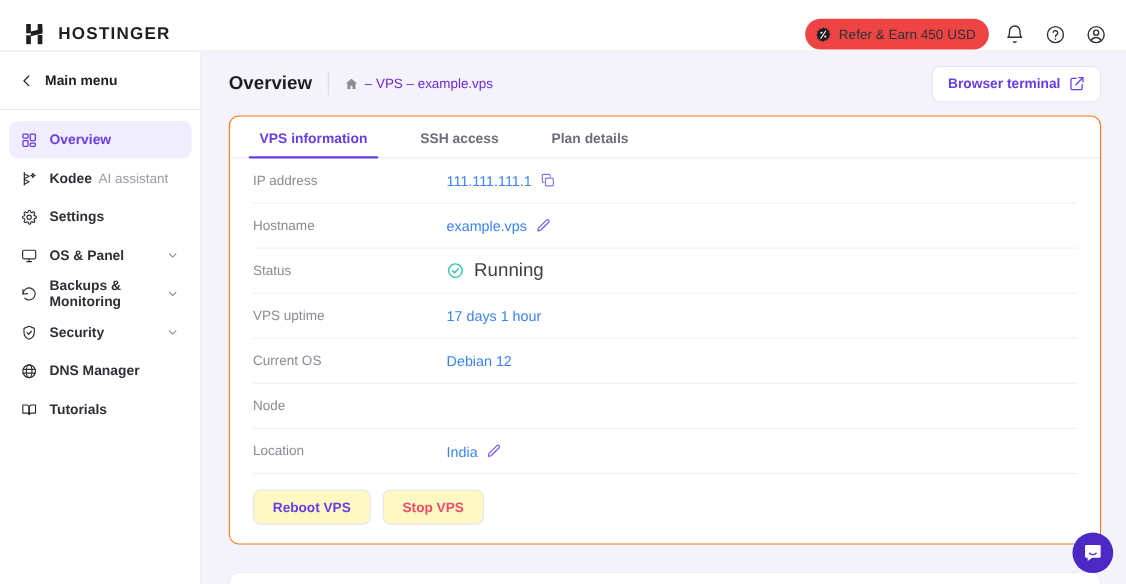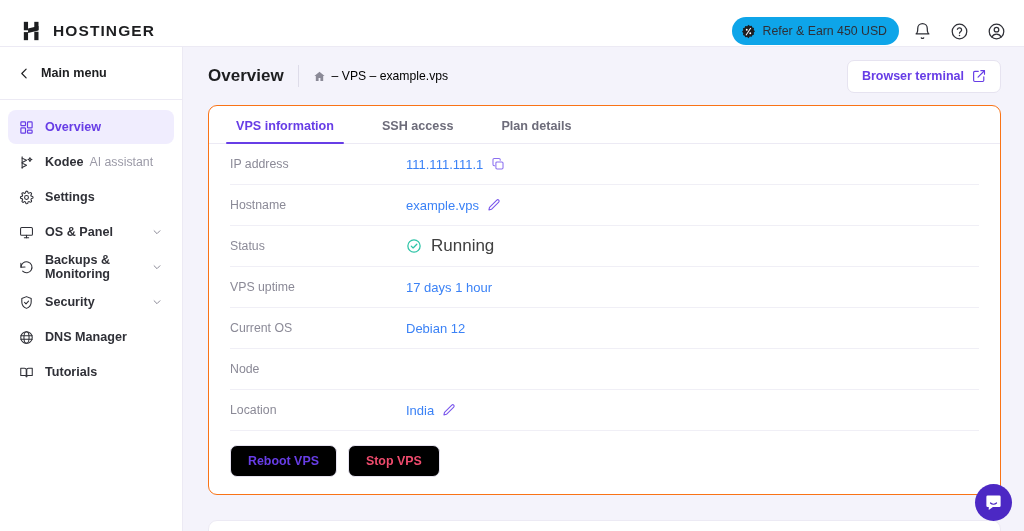--- a/index.html
+++ b/index.html
@@ -22,21 +22,21 @@
     z-index: 30;
   }
   .brand { display: flex; align-items: center; gap: 9px; }
   .brand-logo { width: 22px; height: 22px; display: block; }
   .brand-name {
     font-size: 15.5px; font-weight: 700; letter-spacing: 1.1px; color: #1d1e20;
   }
   .topbar-right { display: flex; align-items: center; gap: 9px; }
   .refer-pill {
     display: flex; align-items: center; gap: 7px;
-    background: #0ea5e9; border-radius: 16px;
+    background: #ef4444; border-radius: 16px;
     height: 28px; padding: 0 12px 0 9px;
     cursor: pointer;
   }
   .refer-text { font-size: 12.3px; color: #2f3037; }
   .icon-btn {
     width: 28px; height: 28px; border-radius: 50%;
     display: flex; align-items: center; justify-content: center;
     cursor: pointer;
   }
 
@@ -73,21 +73,21 @@
     background: #f4f3fb;
     overflow: hidden;
   }
   .page-head {
     height: 58px; display: flex; align-items: center;
     padding: 0 23px 0 25px; justify-content: space-between;
   }
   .page-head-left { display: flex; align-items: center; gap: 14px; }
   .page-title { font-size: 17px; font-weight: 700; color: #1d1e20; }
   .vdiv { width: 1px; height: 22px; background: #dedce9; }
-  .crumbs { display: flex; align-items: center; gap: 6px; font-size: 12.2px; color: #000000; }
+  .crumbs { display: flex; align-items: center; gap: 6px; font-size: 12.2px; color: #6d28d9; }
   .crumb-link { cursor: pointer; }
   .btn-terminal {
     display: flex; align-items: center; gap: 8px;
     height: 33px; padding: 0 14px;
     background: #ffffff; border: 1px solid #e6e3f0; border-radius: 7px;
     font-size: 12.5px; font-weight: 700; color: #673de6;
     cursor: pointer;
   }
 
   
@@ -110,21 +110,21 @@
   .row {
     display: flex; align-items: center; height: 41px;
     border-bottom: 1px solid #f0eff6;
   }
   .row-label { width: 176px; font-size: 12.3px; color: #8b8a97; }
   .row-value { font-size: 13px; color: #3b82f6; display: flex; align-items: center; gap: 8px; }
   .status-val { display: flex; align-items: center; gap: 9px; font-size: 17px; color: #404040; }
   .actions { display: flex; gap: 11px; padding: 14px 21px 17px 21px; }
   .btn-outline {
     height: 32px; padding: 0 17px; border-radius: 7px;
-    background: #000000; border: 1px solid #e6e3f0;
+    background: #fef9c3; border: 1px solid #e6e3f0;
     font-size: 12.4px; font-weight: 700; cursor: pointer;
   }
   .btn-reboot { color: #673de6; }
   .btn-stop { color: #ef4b6d; }
 
   .card-next {
     margin: 25px 23px 0 25px; height: 40px;
     background: #ffffff; border: 1px solid #eceaf4;
     border-radius: 9px 9px 0 0;
   }

